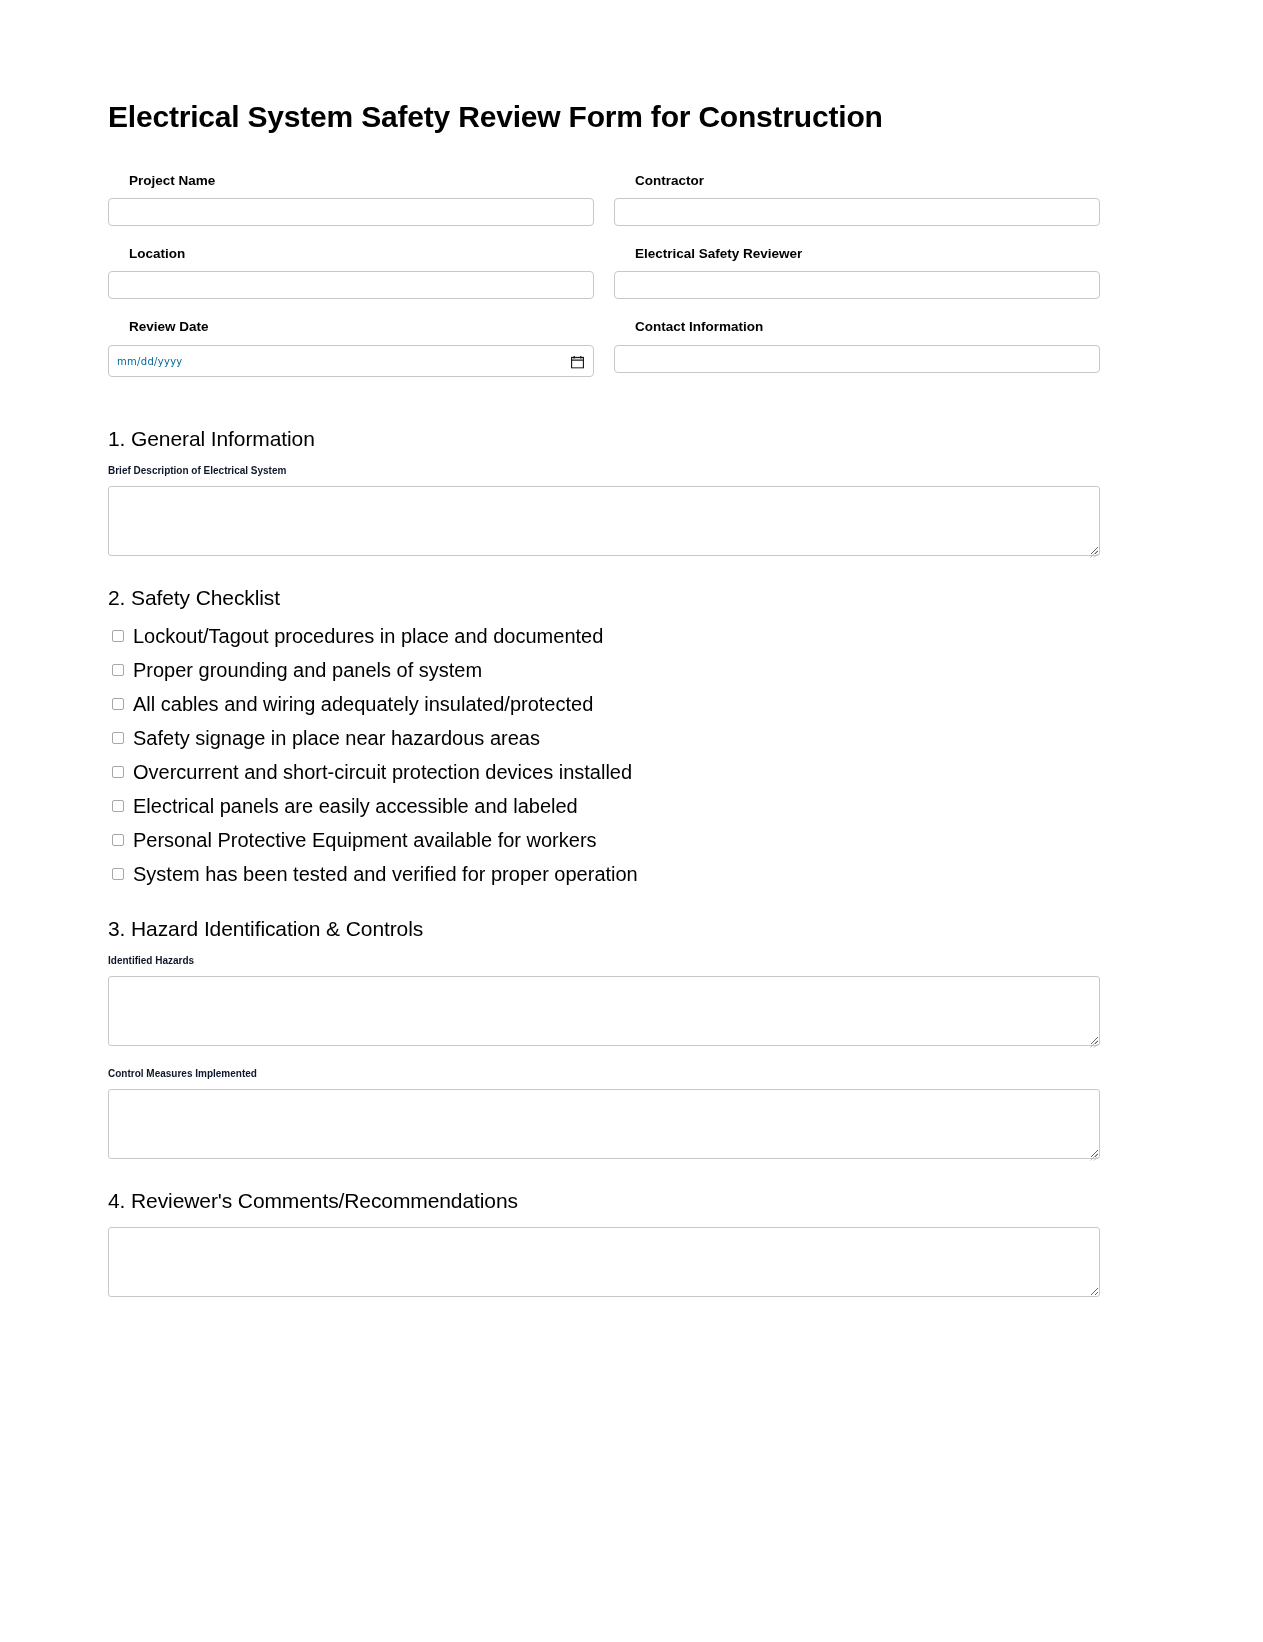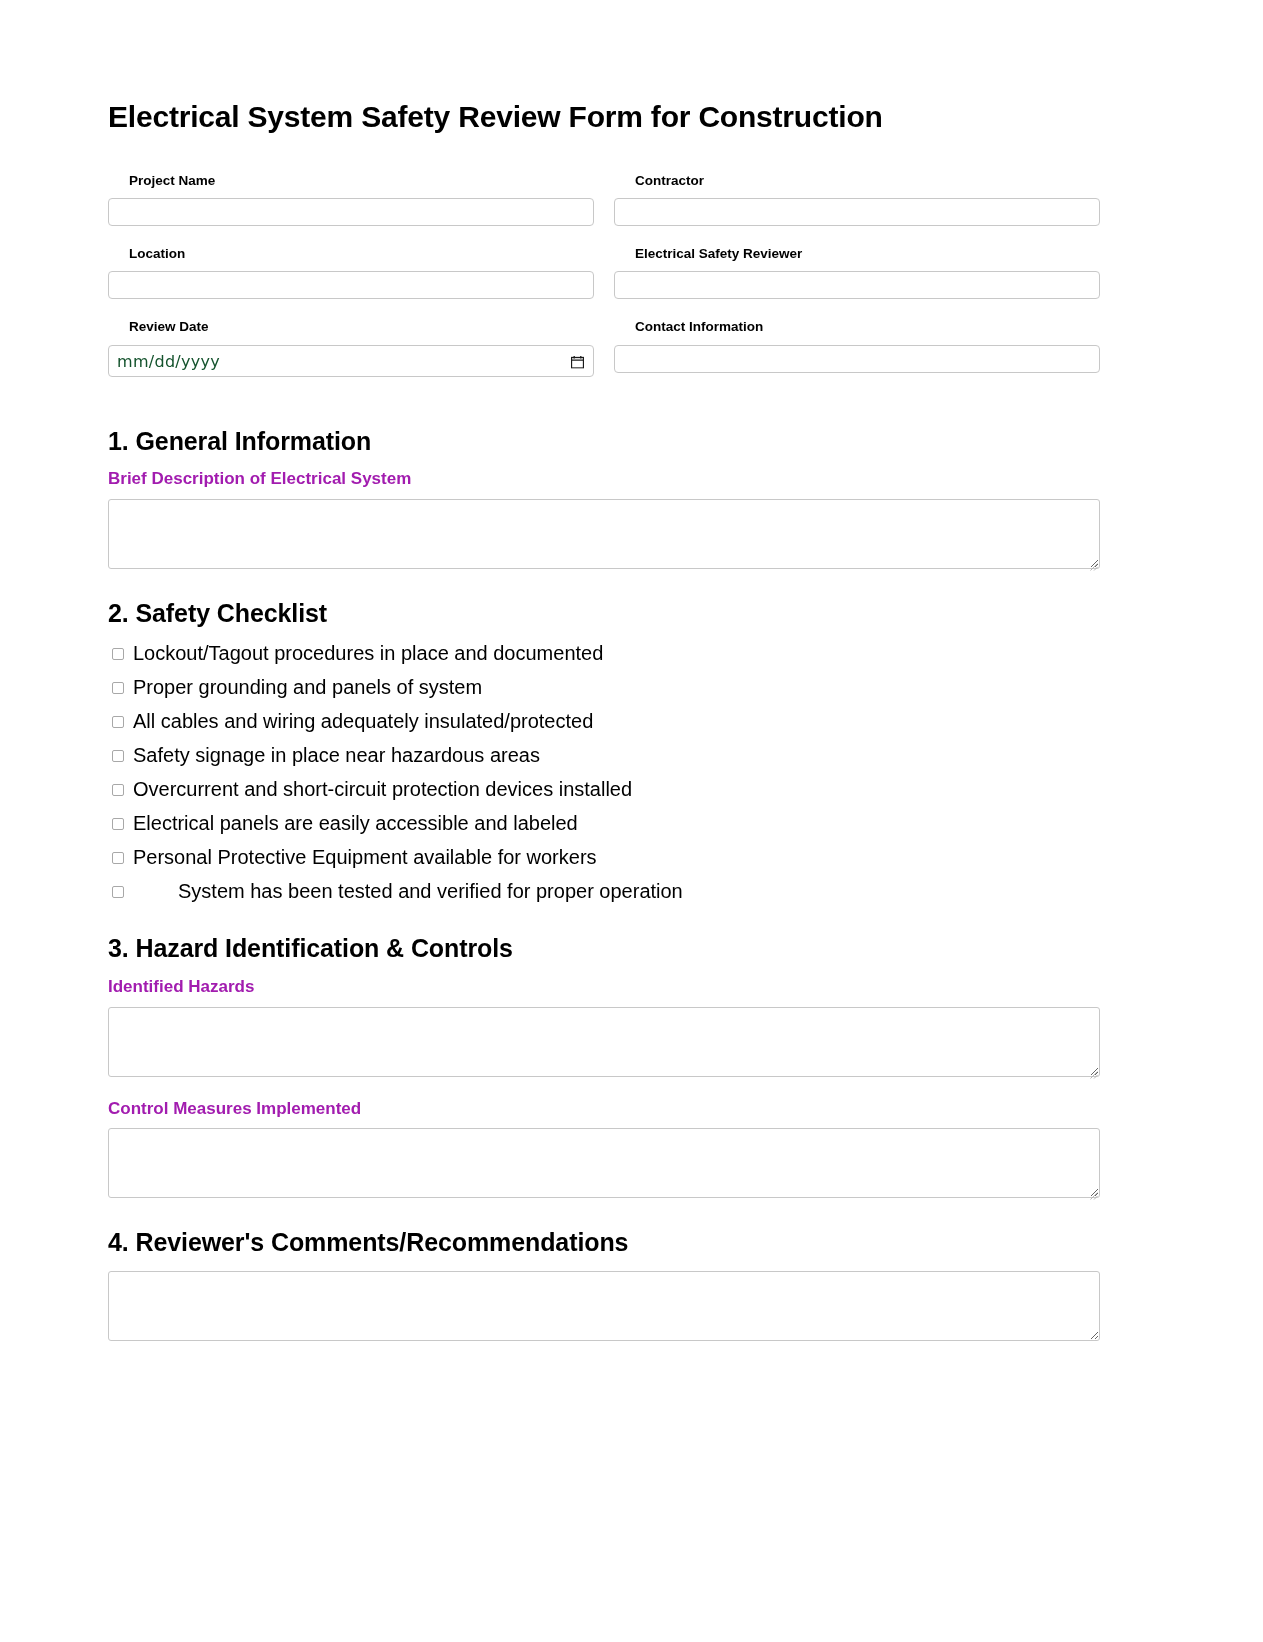--- a/index.html
+++ b/index.html
@@ -78,49 +78,49 @@
   }
   .date-wrap {
     position: relative;
   }
   .date-wrap .date-placeholder {
     position: absolute;
     left: 9px;
     top: 50%;
     transform: translateY(-50%);
     font-family: "DejaVu Sans", sans-serif;
-    font-size: 16px;
-    color: #14532d;
+    font-size: 10px;
+    color: #0369a1;
     letter-spacing: 0.3px;
     pointer-events: none;
     white-space: nowrap;
   }
   .date-wrap .calendar-icon {
     position: absolute;
     right: 10px;
     top: 50%;
     transform: translateY(-50%);
     width: 13px;
     height: 13px;
     pointer-events: none;
   }
   h2.section-title {
-    font-size: 25px;
-    font-weight: bold;
+    font-size: 21px;
+    font-weight: normal;
     margin: 30px 0 14px 0;
     line-height: 1.15;
     letter-spacing: -0.1px;
   }
   .sub-label {
     display: block;
-    font-size: 17px;
+    font-size: 10px;
     font-weight: bold;
     line-height: 1.2;
     margin-bottom: 9px;
-    color: #a21caf;
+    color: #0f172a;
   }
   textarea.area {
     display: block;
     box-sizing: border-box;
     width: 992px;
     height: 70px;
     padding: 4px 8px;
     font-family: "Liberation Sans", sans-serif;
     font-size: 13.3px;
     color: #000;
@@ -148,21 +148,20 @@
     list-style: none;
   }
   .checklist li {
     display: flex;
     align-items: center;
     margin: 0 0 9px 0;
     padding: 0;
   }
   .checklist li:last-child {
     margin-bottom: 0;
-    gap: 45px;
   }
   .cb {
     appearance: none;
     -webkit-appearance: none;
     box-sizing: border-box;
     width: 12px;
     height: 12px;
     margin: 0 9px 0 4px;
     border: 1px solid #a8a8a8;
     border-radius: 2px;

